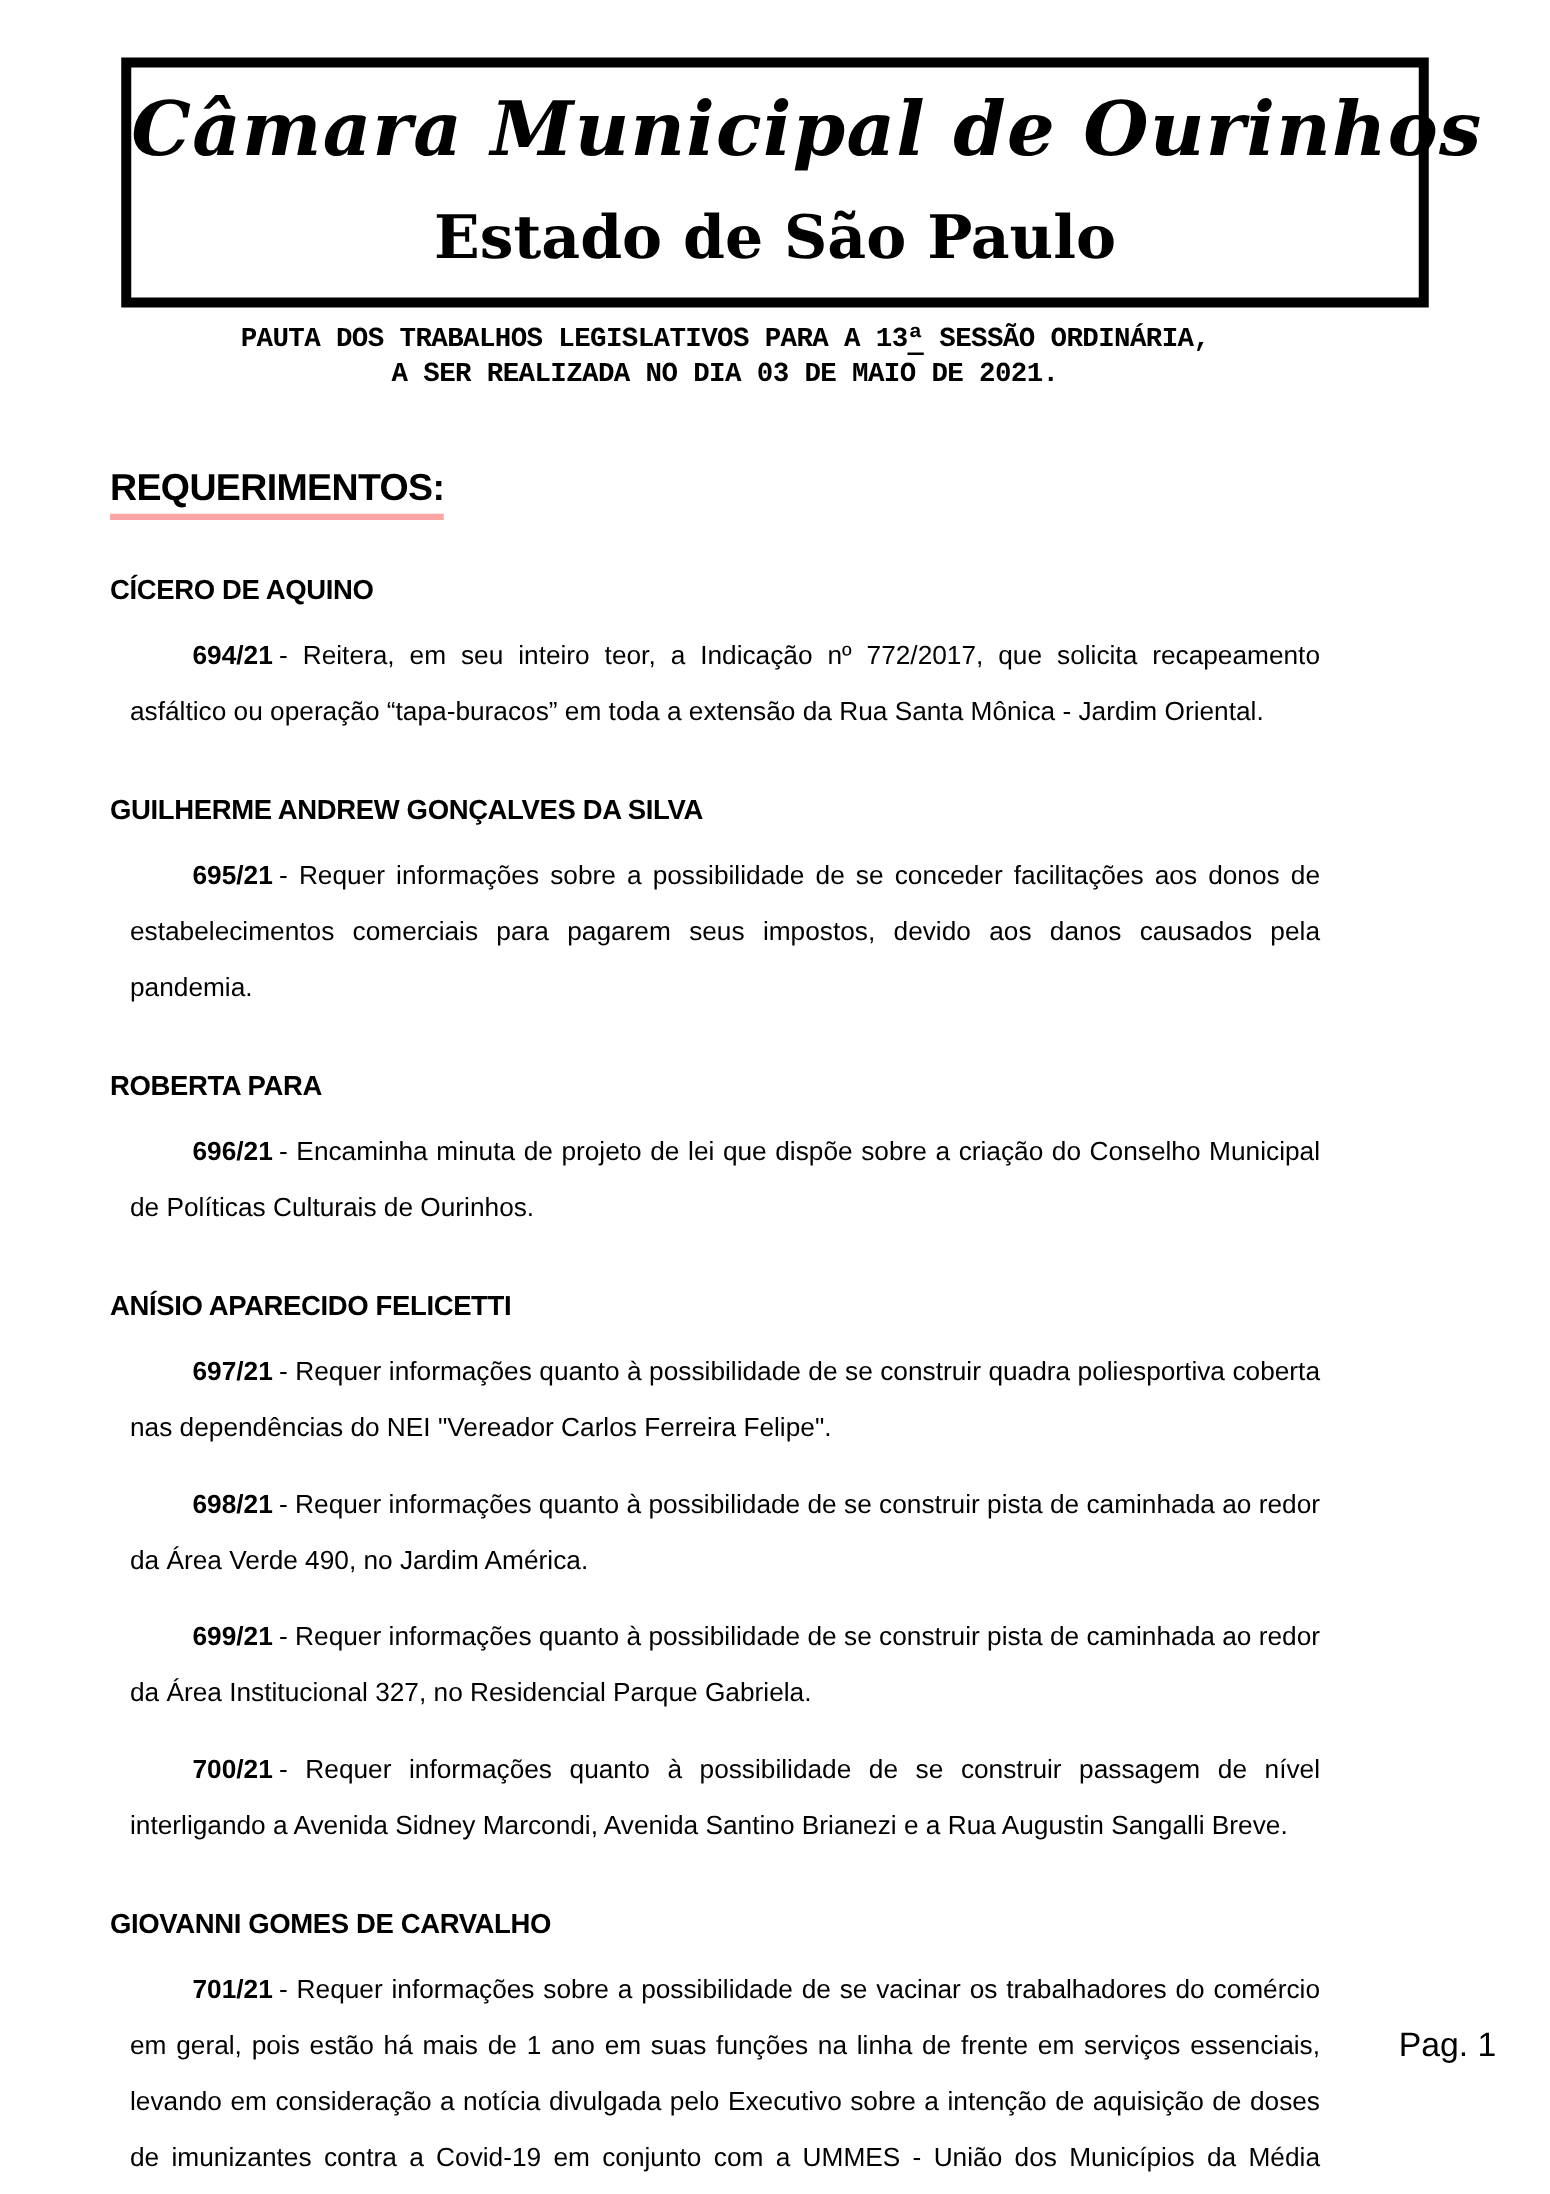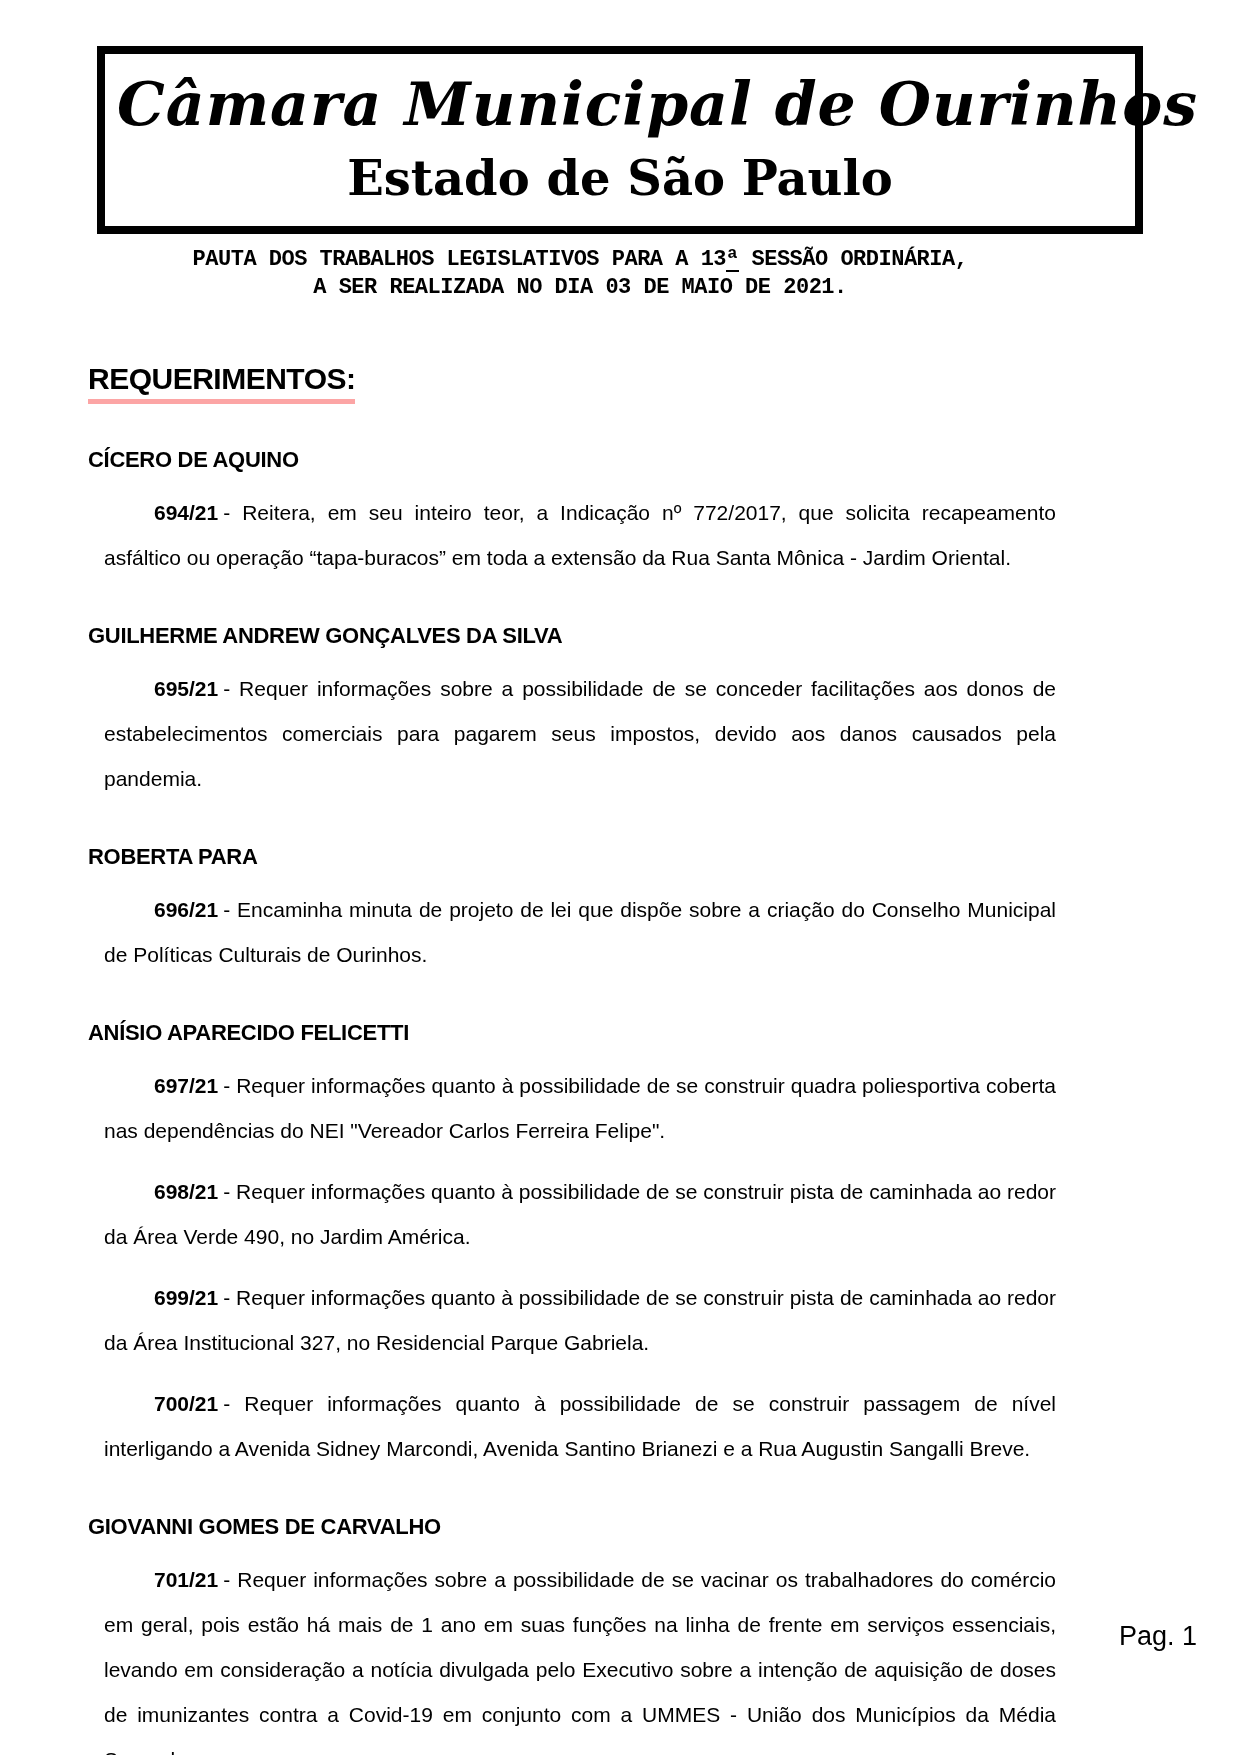--- a/index.html
+++ b/index.html
@@ -4,29 +4,29 @@
 <style>
   html,body { margin:0; padding:0; background:#ffffff; }
   .page {
     position:relative; width:1240px; height:1755px; margin:0 auto;
     background:#ffffff; color:#000;
     font-family:"Liberation Sans", sans-serif;
     overflow:hidden;
   }
   .header-box {
     box-sizing:border-box; width:1046px; margin:46px auto 0;
-    border:8px solid #000; padding:8px 12px 16px; text-align:center;
+    border:8px solid #000; padding:8px 0 16px; text-align:center;
   }
   .header-title {
     font-family:"DejaVu Serif", serif; font-style:italic; font-weight:bold;
     font-size:60px; line-height:84px; letter-spacing:1px; white-space:nowrap;
   }
   .header-subtitle {
     font-family:"DejaVu Serif", serif; font-weight:bold;
-    font-size:48px; line-height:64px; white-space:nowrap;
+    font-size:48px; line-height:64px; white-space:nowrap;margin-top:12px;
   }
   .content { width:984px; margin-left:88px; }
   .notice {
     margin-top:12px; text-align:center; font-weight:bold;
     font-size:22px; line-height:28px; letter-spacing:-0.5px;font-family:Liberation Mono, monospace;
   }
   .ordinal { display:inline-block; line-height:0.85; border-bottom:2px solid #000; }
   .section-title {
     display:inline-block; margin:60px 0 0; font-size:30px; font-weight:bold;
     letter-spacing:-0.5px; border-bottom:5px solid #fca5a5; padding-bottom:3px;

